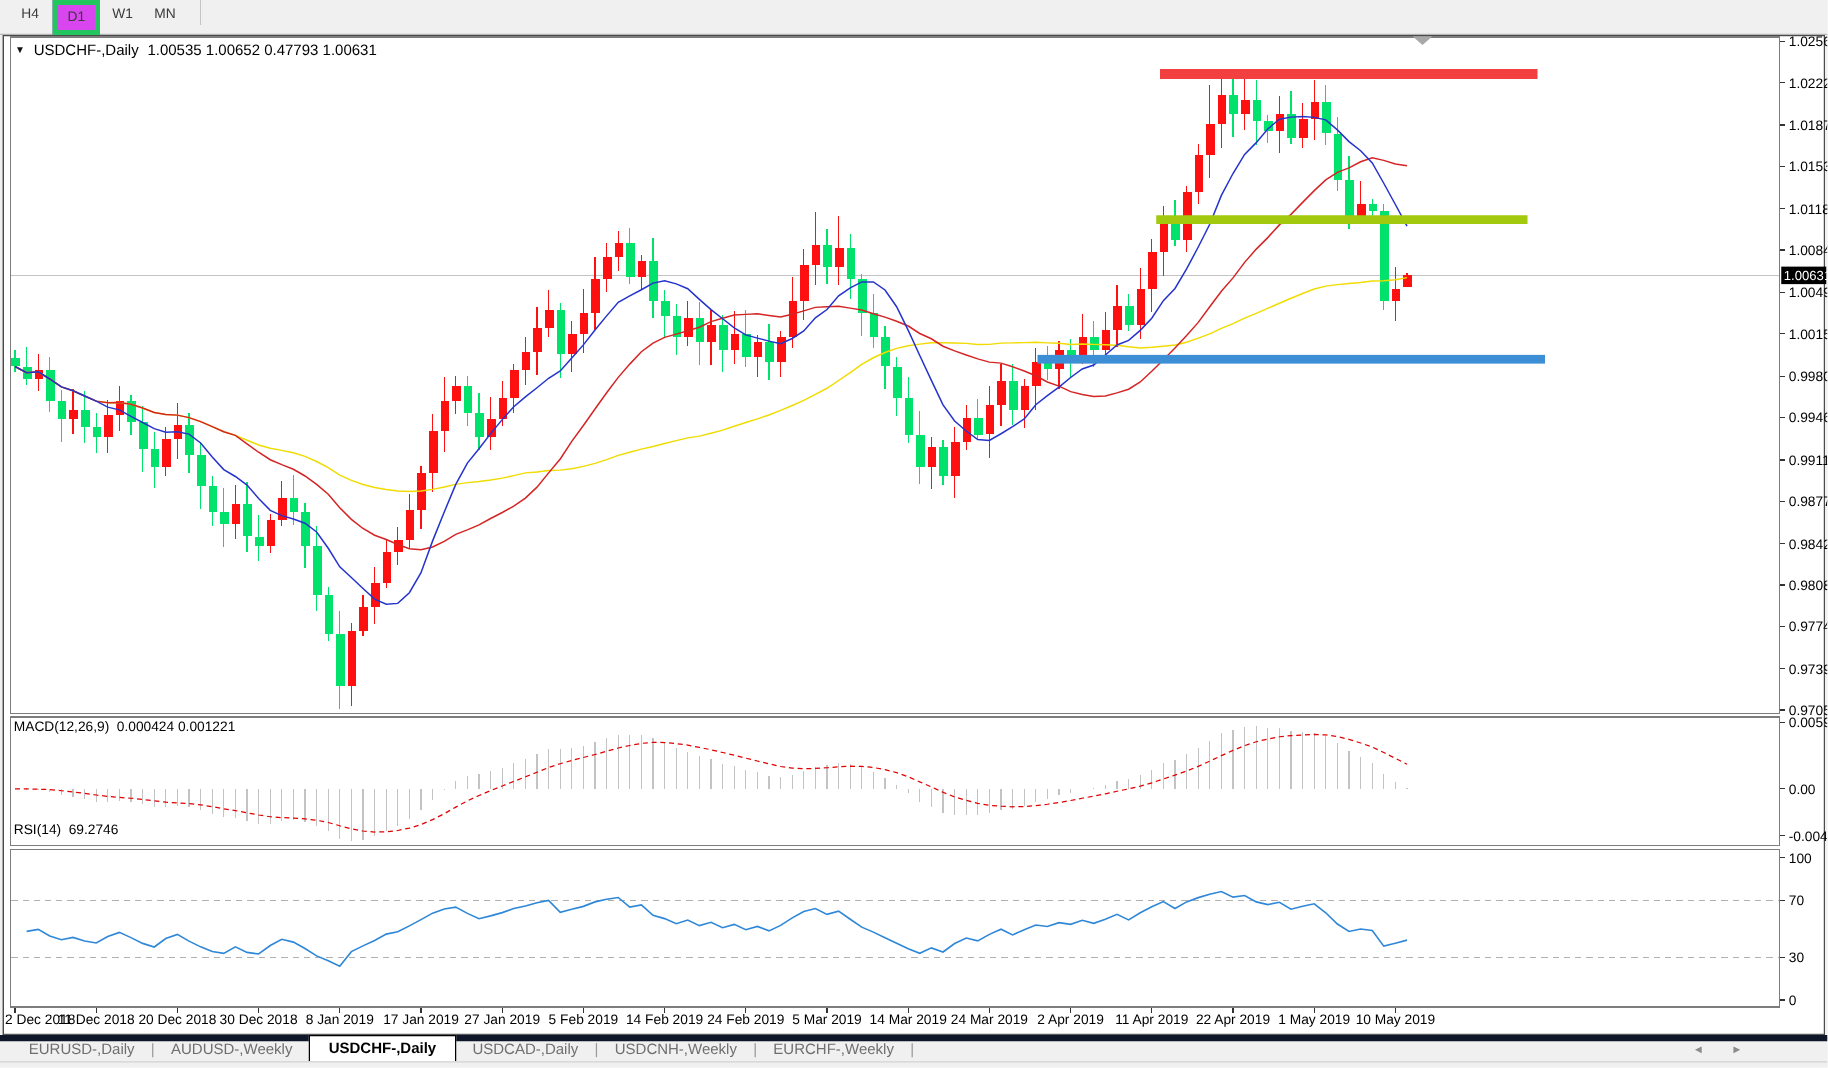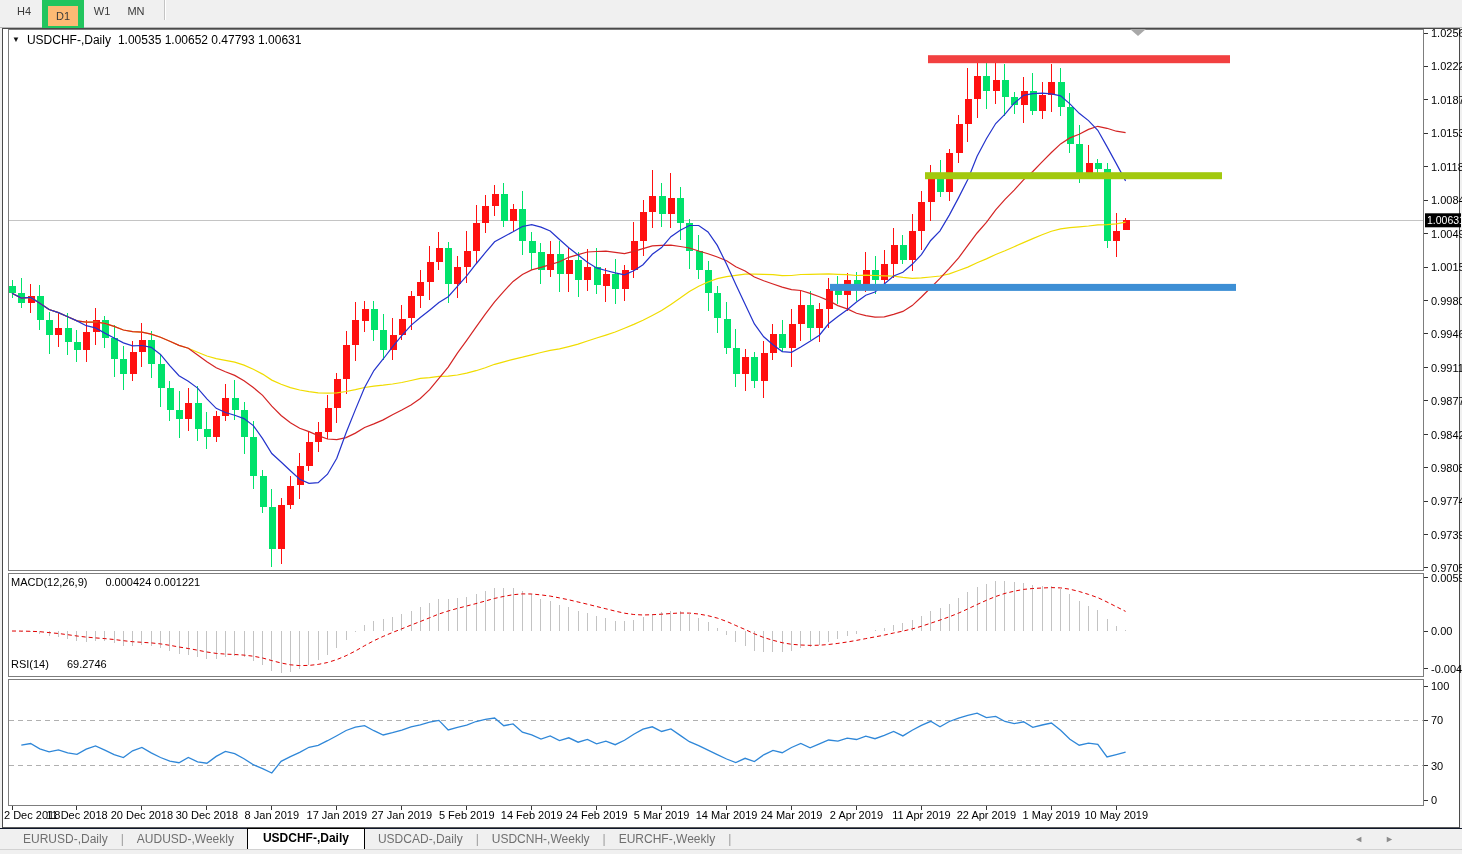--- a/index.html
+++ b/index.html
@@ -3,34 +3,34 @@
 <meta charset="utf-8">
 <style>
   html,body{margin:0;padding:0}
   body{position:relative;width:1462px;height:854px;overflow:hidden;background:#f0f0f0;
        font-family:"Liberation Sans",sans-serif;-webkit-font-smoothing:none}
   
   #toolbar{position:absolute;left:0;top:0;width:1462px;height:28px;background:#f0f0f0;
            border-bottom:1px solid #b6b6b6;display:flex;padding-left:8px;box-sizing:border-box}
   .tfbtn{height:20px;min-width:30px;display:flex;align-items:center;justify-content:center;
          font-size:11px;color:#3a3a3a;margin-right:2px;border:1px solid transparent;background:transparent}
-  .tfbtn.active{background:#fdba74;border:6px solid #22c55e}
+  .tfbtn.active{background:#d946ef;border:4px solid #22c55e}
   .tbsep{width:1px;height:20px;background:#c4c4c4;border-right:1px solid #ffffff;margin-left:10px}
   
   #chartwin{position:absolute;left:2px;top:28px;width:1458px;height:800px;background:#ffffff;
             border:1px solid #5a5a5a;box-sizing:border-box}
   #chart-title{position:absolute;left:12px;top:33px;font-size:12px;color:#000;display:flex;align-items:center;gap:7px;z-index:5}
   #ddicon{font-size:8px;color:#111;line-height:1}
-  .indlabel{position:absolute;left:11px;font-size:11px;color:#000;z-index:5;display:flex;gap:18px}
+  .indlabel{position:absolute;left:11px;font-size:11px;color:#000;z-index:5;display:flex;gap:6px}
   #macd-label{top:576px}
   #rsi-label{top:658px}
   #chart{position:absolute;left:0;top:0;width:1462px;height:854px;z-index:2}
   
   #tabbar{position:absolute;left:0;top:828px;width:1462px;height:21px;background:#f0f0f0;
-          border-top:1px solid #0f172a;display:flex;align-items:flex-end;padding-left:10px;box-sizing:border-box;z-index:6}
+          border-top:5px solid #0f172a;display:flex;align-items:flex-end;padding-left:10px;box-sizing:border-box;z-index:6}
   .tab{font-size:12px;color:#6f6f6f;padding:2px 13px 3px;white-space:nowrap}
   .tab.active{background:#ffffff;color:#000;font-weight:bold;border:1px solid #000;border-bottom:none;padding:2px 15px 4px}
   .tabsep{color:#9a9a9a;font-size:12px;padding:0 0 3px}
   #tabnav{position:absolute;right:68px;top:834px;display:flex;gap:22px;font-size:9px;color:#8c8c8c;z-index:7}
   #statusbar{position:absolute;left:0;top:849px;width:1462px;height:5px;background:#f0f0f0;border-top:1px solid #d2d2d2;box-sizing:border-box;z-index:6}
 </style>
 </head>
 <body>
 
 <div id="app">

